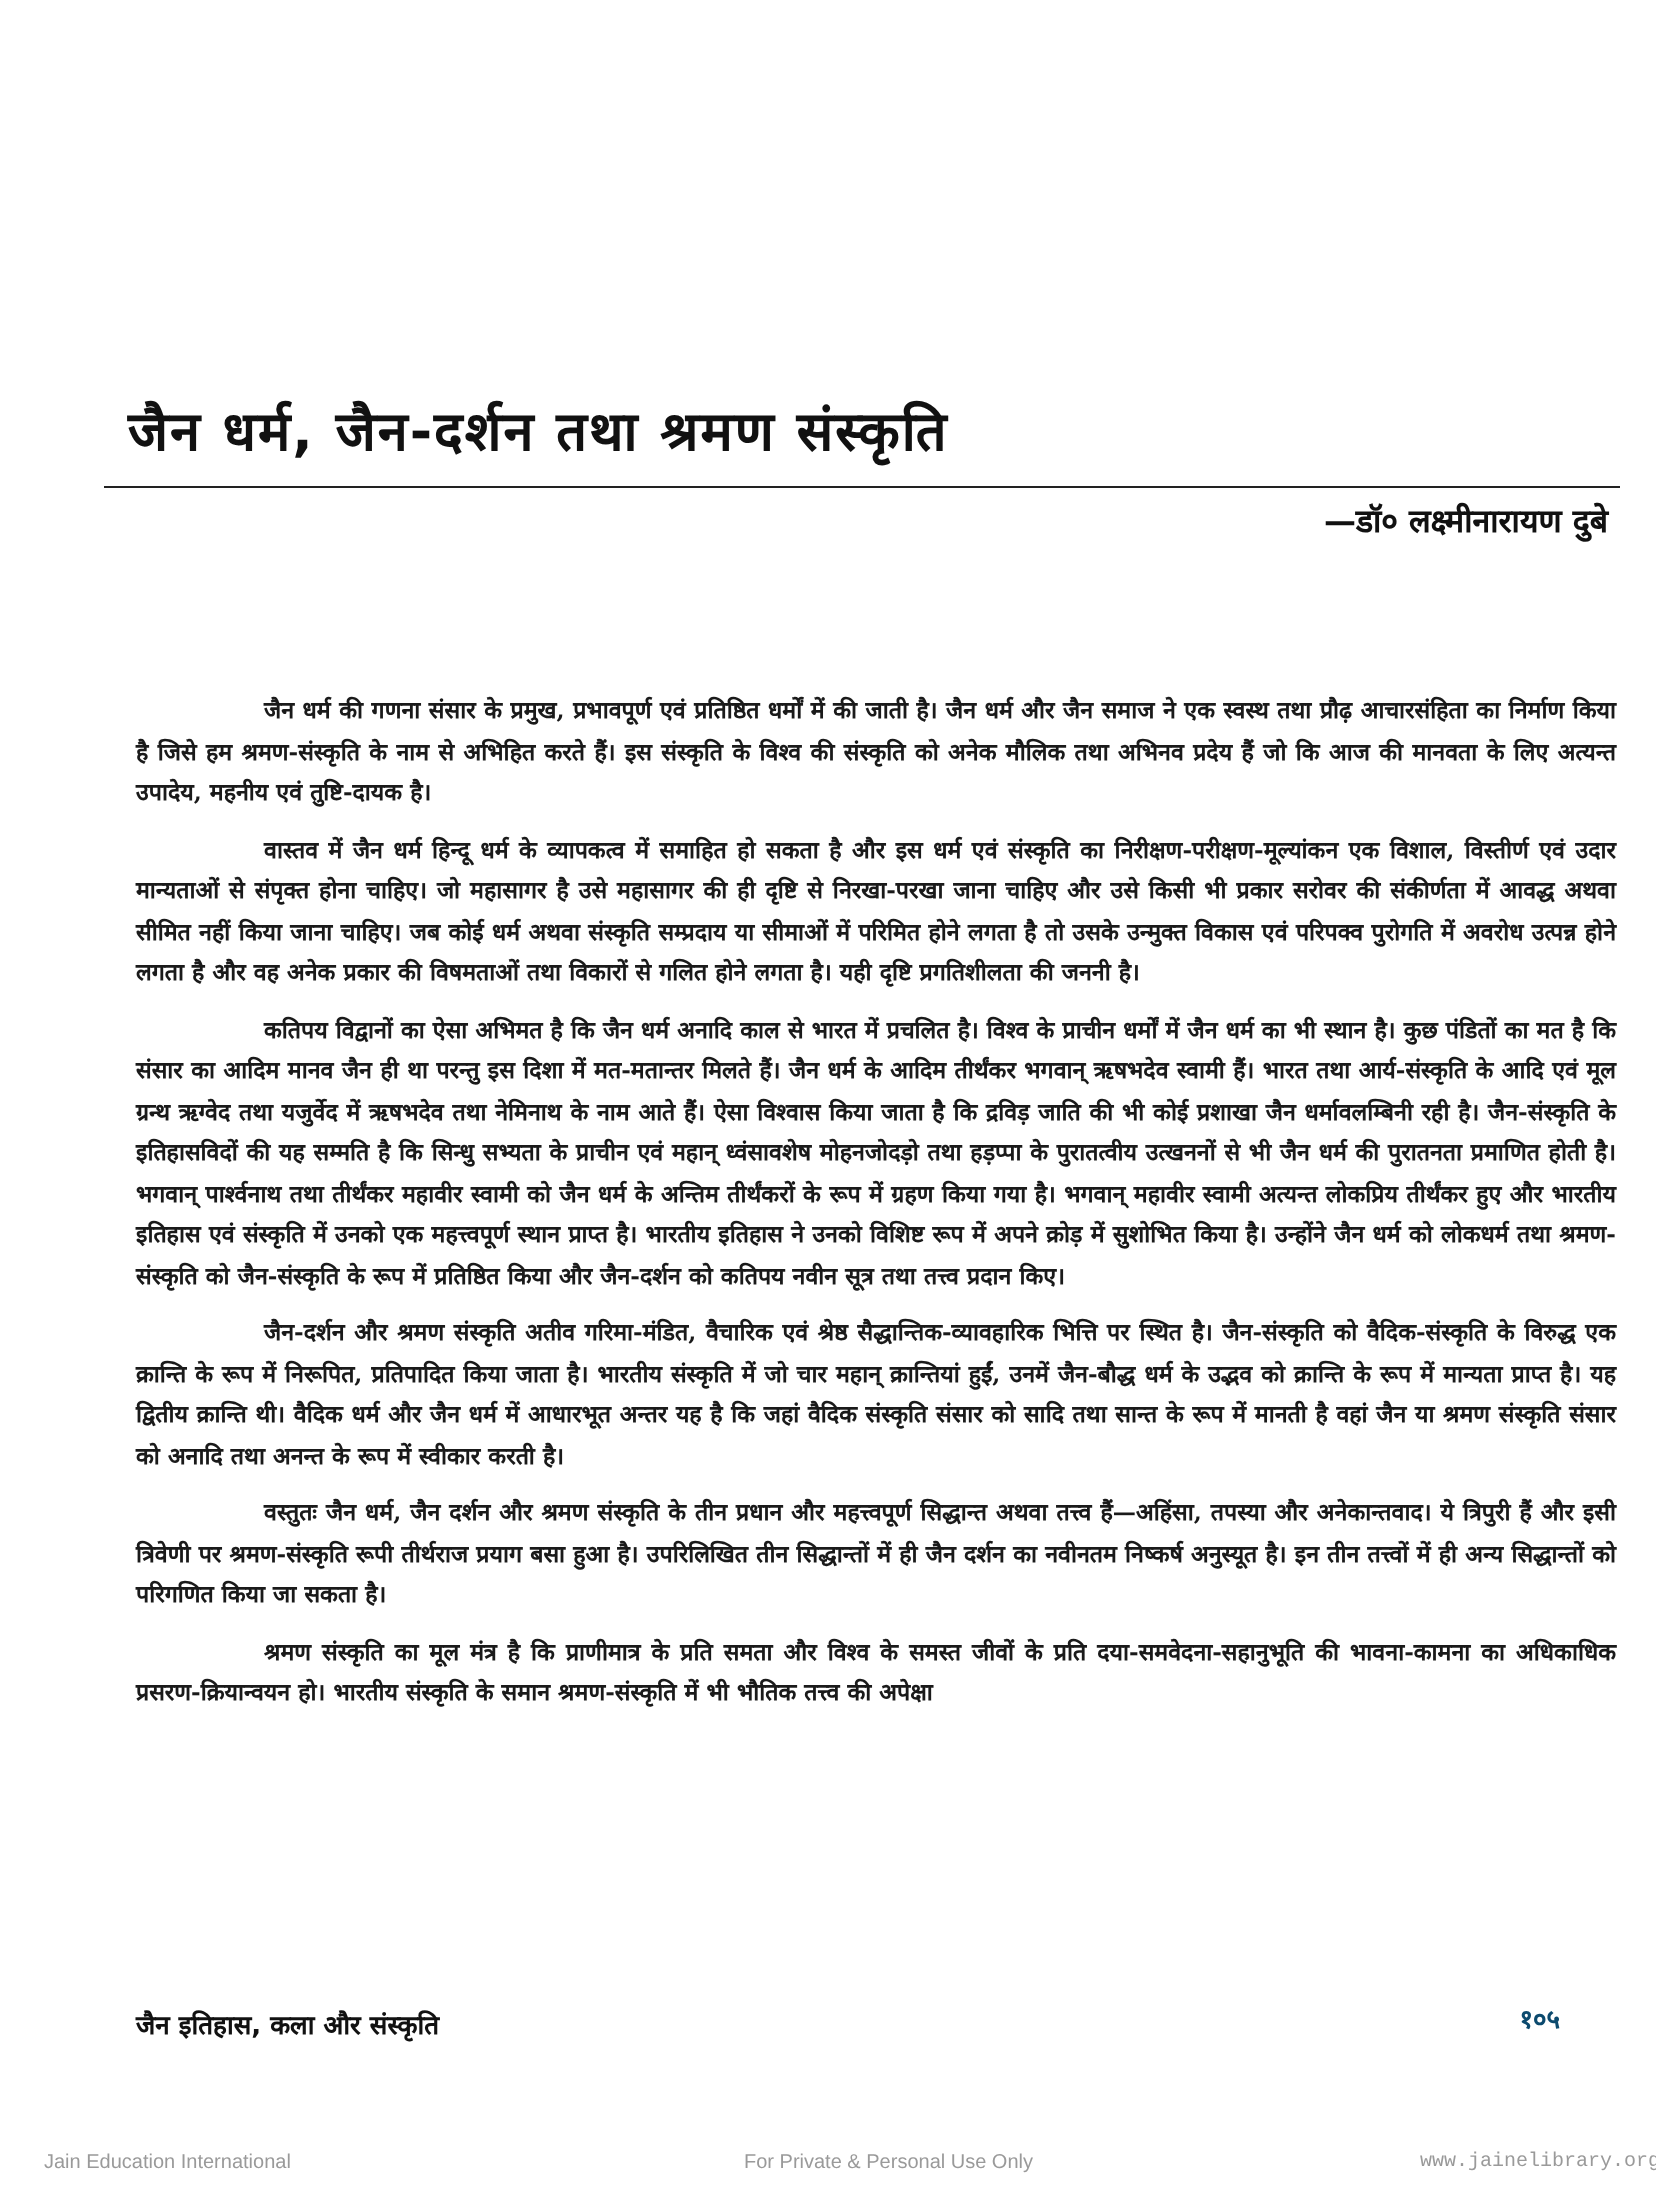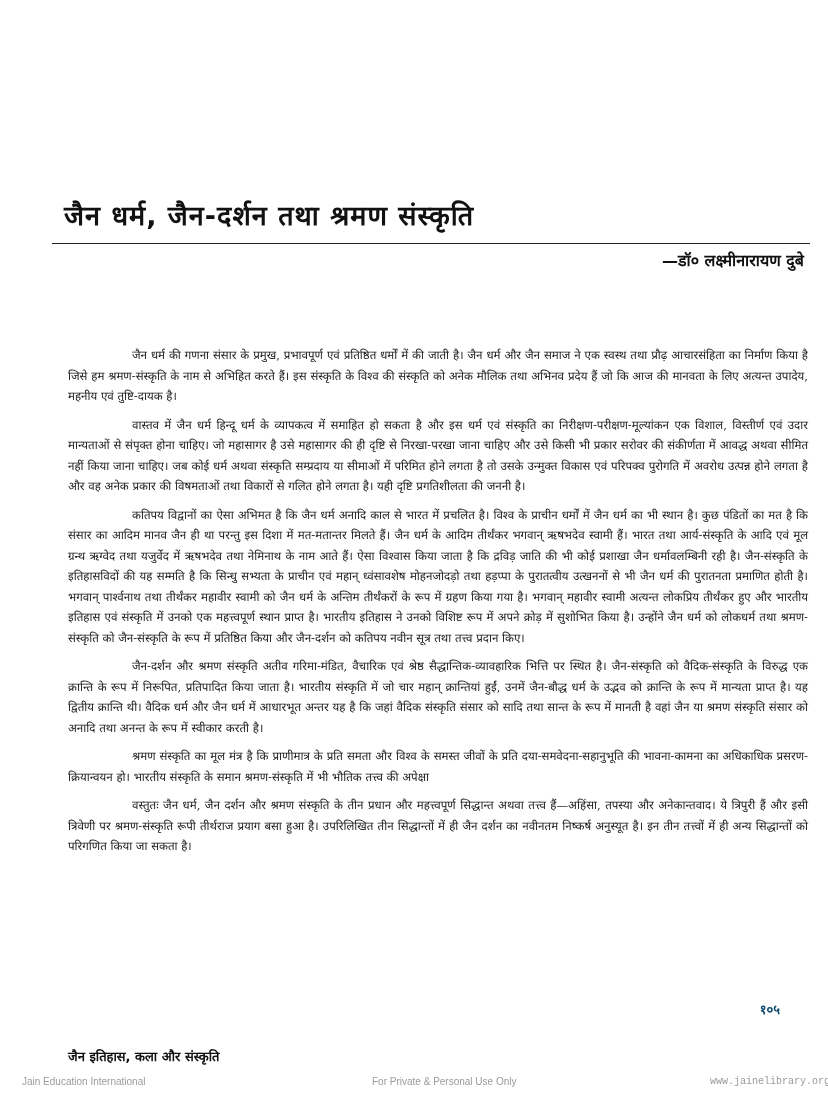--- a/index.html
+++ b/index.html
@@ -15,26 +15,26 @@
     .rule {
       position: absolute; left: 40px; top: 243px; width: 758px; height: 0;
       border-top: 1.5px solid #222;
     }
     .author {
       position: absolute; right: 36px; top: 249px; font-family: "DejaVu Sans", sans-serif;
       font-size: 16px; font-weight: bold; color: #111; margin-left: 20px;
     }
     .body-text {
       position: absolute; left: 56px; top: 345px; width: 740px;
-      font-size: 11.6px; line-height: 20.5px; text-align: justify; color: #1a1a1a;
+      font-size: 11.6px; line-height: 20.5px; text-align: justify; color: #1a1a1a; font-weight: bold;
     }
     .body-text p { margin: 0 0 8px 0; text-indent: 64px; }
     .footer-left {
       position: absolute; left: 56px; top: 1003px; font-family: "DejaVu Sans", sans-serif;
-      font-size: 13px; font-weight: bold; color: #111; margin-top: 44px;
+      font-size: 13px; font-weight: bold; color: #111;
     }
     .page-num {
       position: absolute; right: 60px; top: 1000px; font-family: Liberation Mono, monospace;
       font-size: 13px; font-weight: bold; color: #0c4a6e;
     }
     .watermark {
       position: absolute; top: 1076px; font-family: "Liberation Sans", sans-serif;
       font-size: 10px; color: #9a9a9a;
     }
     .wm-left { left: 10px; }
@@ -47,22 +47,22 @@
 <div class="page">
   <div class="title">जैन धर्म, जैन-दर्शन तथा श्रमण संस्कृति</div>
   <div class="rule"></div>
   <div class="author">—डॉ० लक्ष्मीनारायण दुबे</div>
 
   <div class="body-text">
     <p>जैन धर्म की गणना संसार के प्रमुख, प्रभावपूर्ण एवं प्रतिष्ठित धर्मों में की जाती है। जैन धर्म और जैन समाज ने एक स्वस्थ तथा प्रौढ़ आचारसंहिता का निर्माण किया है जिसे हम श्रमण-संस्कृति के नाम से अभिहित करते हैं। इस संस्कृति के विश्व की संस्कृति को अनेक मौलिक तथा अभिनव प्रदेय हैं जो कि आज की मानवता के लिए अत्यन्त उपादेय, महनीय एवं तुष्टि-दायक है।</p>
     <p>वास्तव में जैन धर्म हिन्दू धर्म के व्यापकत्व में समाहित हो सकता है और इस धर्म एवं संस्कृति का निरीक्षण-परीक्षण-मूल्यांकन एक विशाल, विस्तीर्ण एवं उदार मान्यताओं से संपृक्त होना चाहिए। जो महासागर है उसे महासागर की ही दृष्टि से निरखा-परखा जाना चाहिए और उसे किसी भी प्रकार सरोवर की संकीर्णता में आवद्ध अथवा सीमित नहीं किया जाना चाहिए। जब कोई धर्म अथवा संस्कृति सम्प्रदाय या सीमाओं में परिमित होने लगता है तो उसके उन्मुक्त विकास एवं परिपक्व पुरोगति में अवरोध उत्पन्न होने लगता है और वह अनेक प्रकार की विषमताओं तथा विकारों से गलित होने लगता है। यही दृष्टि प्रगतिशीलता की जननी है।</p>
     <p>कतिपय विद्वानों का ऐसा अभिमत है कि जैन धर्म अनादि काल से भारत में प्रचलित है। विश्व के प्राचीन धर्मों में जैन धर्म का भी स्थान है। कुछ पंडितों का मत है कि संसार का आदिम मानव जैन ही था परन्तु इस दिशा में मत-मतान्तर मिलते हैं। जैन धर्म के आदिम तीर्थंकर भगवान् ऋषभदेव स्वामी हैं। भारत तथा आर्य-संस्कृति के आदि एवं मूल ग्रन्थ ऋग्वेद तथा यजुर्वेद में ऋषभदेव तथा नेमिनाथ के नाम आते हैं। ऐसा विश्वास किया जाता है कि द्रविड़ जाति की भी कोई प्रशाखा जैन धर्मावलम्बिनी रही है। जैन-संस्कृति के इतिहासविदों की यह सम्मति है कि सिन्धु सभ्यता के प्राचीन एवं महान् ध्वंसावशेष मोहनजोदड़ो तथा हड़प्पा के पुरातत्वीय उत्खननों से भी जैन धर्म की पुरातनता प्रमाणित होती है। भगवान् पार्श्वनाथ तथा तीर्थंकर महावीर स्वामी को जैन धर्म के अन्तिम तीर्थंकरों के रूप में ग्रहण किया गया है। भगवान् महावीर स्वामी अत्यन्त लोकप्रिय तीर्थंकर हुए और भारतीय इतिहास एवं संस्कृति में उनको एक महत्त्वपूर्ण स्थान प्राप्त है। भारतीय इतिहास ने उनको विशिष्ट रूप में अपने क्रोड़ में सुशोभित किया है। उन्होंने जैन धर्म को लोकधर्म तथा श्रमण-संस्कृति को जैन-संस्कृति के रूप में प्रतिष्ठित किया और जैन-दर्शन को कतिपय नवीन सूत्र तथा तत्त्व प्रदान किए।</p>
     <p>जैन-दर्शन और श्रमण संस्कृति अतीव गरिमा-मंडित, वैचारिक एवं श्रेष्ठ सैद्धान्तिक-व्यावहारिक भित्ति पर स्थित है। जैन-संस्कृति को वैदिक-संस्कृति के विरुद्ध एक क्रान्ति के रूप में निरूपित, प्रतिपादित किया जाता है। भारतीय संस्कृति में जो चार महान् क्रान्तियां हुईं, उनमें जैन-बौद्ध धर्म के उद्भव को क्रान्ति के रूप में मान्यता प्राप्त है। यह द्वितीय क्रान्ति थी। वैदिक धर्म और जैन धर्म में आधारभूत अन्तर यह है कि जहां वैदिक संस्कृति संसार को सादि तथा सान्त के रूप में मानती है वहां जैन या श्रमण संस्कृति संसार को अनादि तथा अनन्त के रूप में स्वीकार करती है।</p>
+    <p>वस्तुतः जैन धर्म, जैन दर्शन और श्रमण संस्कृति के तीन प्रधान और महत्त्वपूर्ण सिद्धान्त अथवा तत्त्व हैं—अहिंसा, तपस्या और अनेकान्तवाद। ये त्रिपुरी हैं और इसी त्रिवेणी पर श्रमण-संस्कृति रूपी तीर्थराज प्रयाग बसा हुआ है। उपरिलिखित तीन सिद्धान्तों में ही जैन दर्शन का नवीनतम निष्कर्ष अनुस्यूत है। इन तीन तत्त्वों में ही अन्य सिद्धान्तों को परिगणित किया जा सकता है।</p>
     <p>श्रमण संस्कृति का मूल मंत्र है कि प्राणीमात्र के प्रति समता और विश्व के समस्त जीवों के प्रति दया-समवेदना-सहानुभूति की भावना-कामना का अधिकाधिक प्रसरण-क्रियान्वयन हो। भारतीय संस्कृति के समान श्रमण-संस्कृति में भी भौतिक तत्त्व की अपेक्षा</p>
-    <p>वस्तुतः जैन धर्म, जैन दर्शन और श्रमण संस्कृति के तीन प्रधान और महत्त्वपूर्ण सिद्धान्त अथवा तत्त्व हैं—अहिंसा, तपस्या और अनेकान्तवाद। ये त्रिपुरी हैं और इसी त्रिवेणी पर श्रमण-संस्कृति रूपी तीर्थराज प्रयाग बसा हुआ है। उपरिलिखित तीन सिद्धान्तों में ही जैन दर्शन का नवीनतम निष्कर्ष अनुस्यूत है। इन तीन तत्त्वों में ही अन्य सिद्धान्तों को परिगणित किया जा सकता है।</p>
   </div>
 
   <div class="footer-left">जैन इतिहास, कला और संस्कृति</div>
   <div class="page-num">१०५</div>
 
   <div class="watermark wm-left">Jain Education International</div>
   <div class="watermark wm-center">For Private &amp; Personal Use Only</div>
   <div class="watermark wm-right">www.jainelibrary.org</div>
 </div>
 

